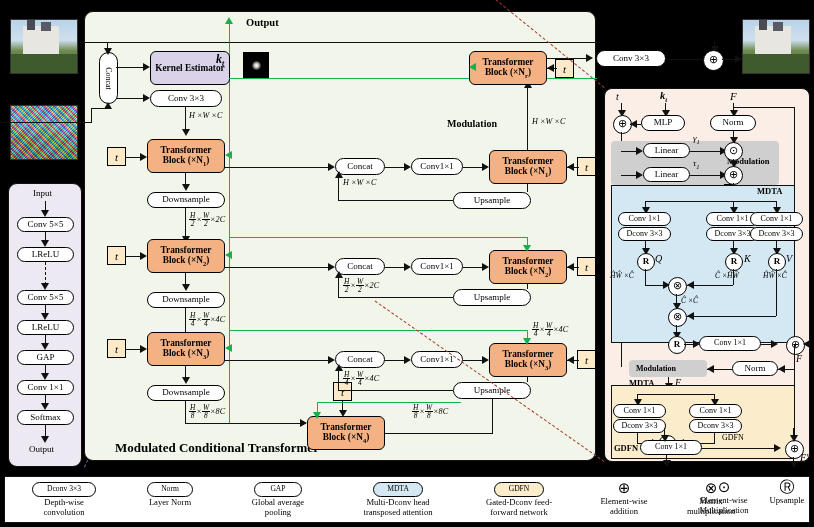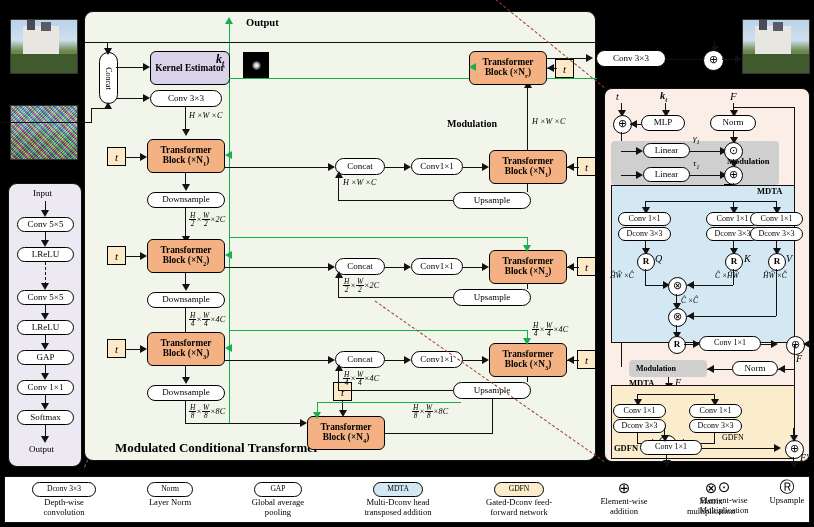--- a/index.html
+++ b/index.html
@@ -738,21 +738,21 @@
           <span>GAP</span>
         </div>
       <div>Global average</div>
       <div>pooling</div>
     </div>
     <div class="legitem" style="left:326px;top:5px;width:134px;">
       <div class="legpill" style="width:48px;background:#d3e8f2;">
           <span>MDTA</span>
         </div>
       <div>Multi-Dconv head</div>
-      <div>transposed addition</div>
+      <div>transposed attention</div>
     </div>
     <div class="legitem" style="left:452px;top:5px;width:124px;">
       <div class="legpill" style="width:48px;background:#fbeccb;">
           <span>GDFN</span>
         </div>
       <div>Gated-Dconv feed-</div>
       <div>forward network</div>
     </div>
     <div class="legitem" style="left:570px;top:4px;width:98px;">
       <div class="legglyph">⊕</div>

